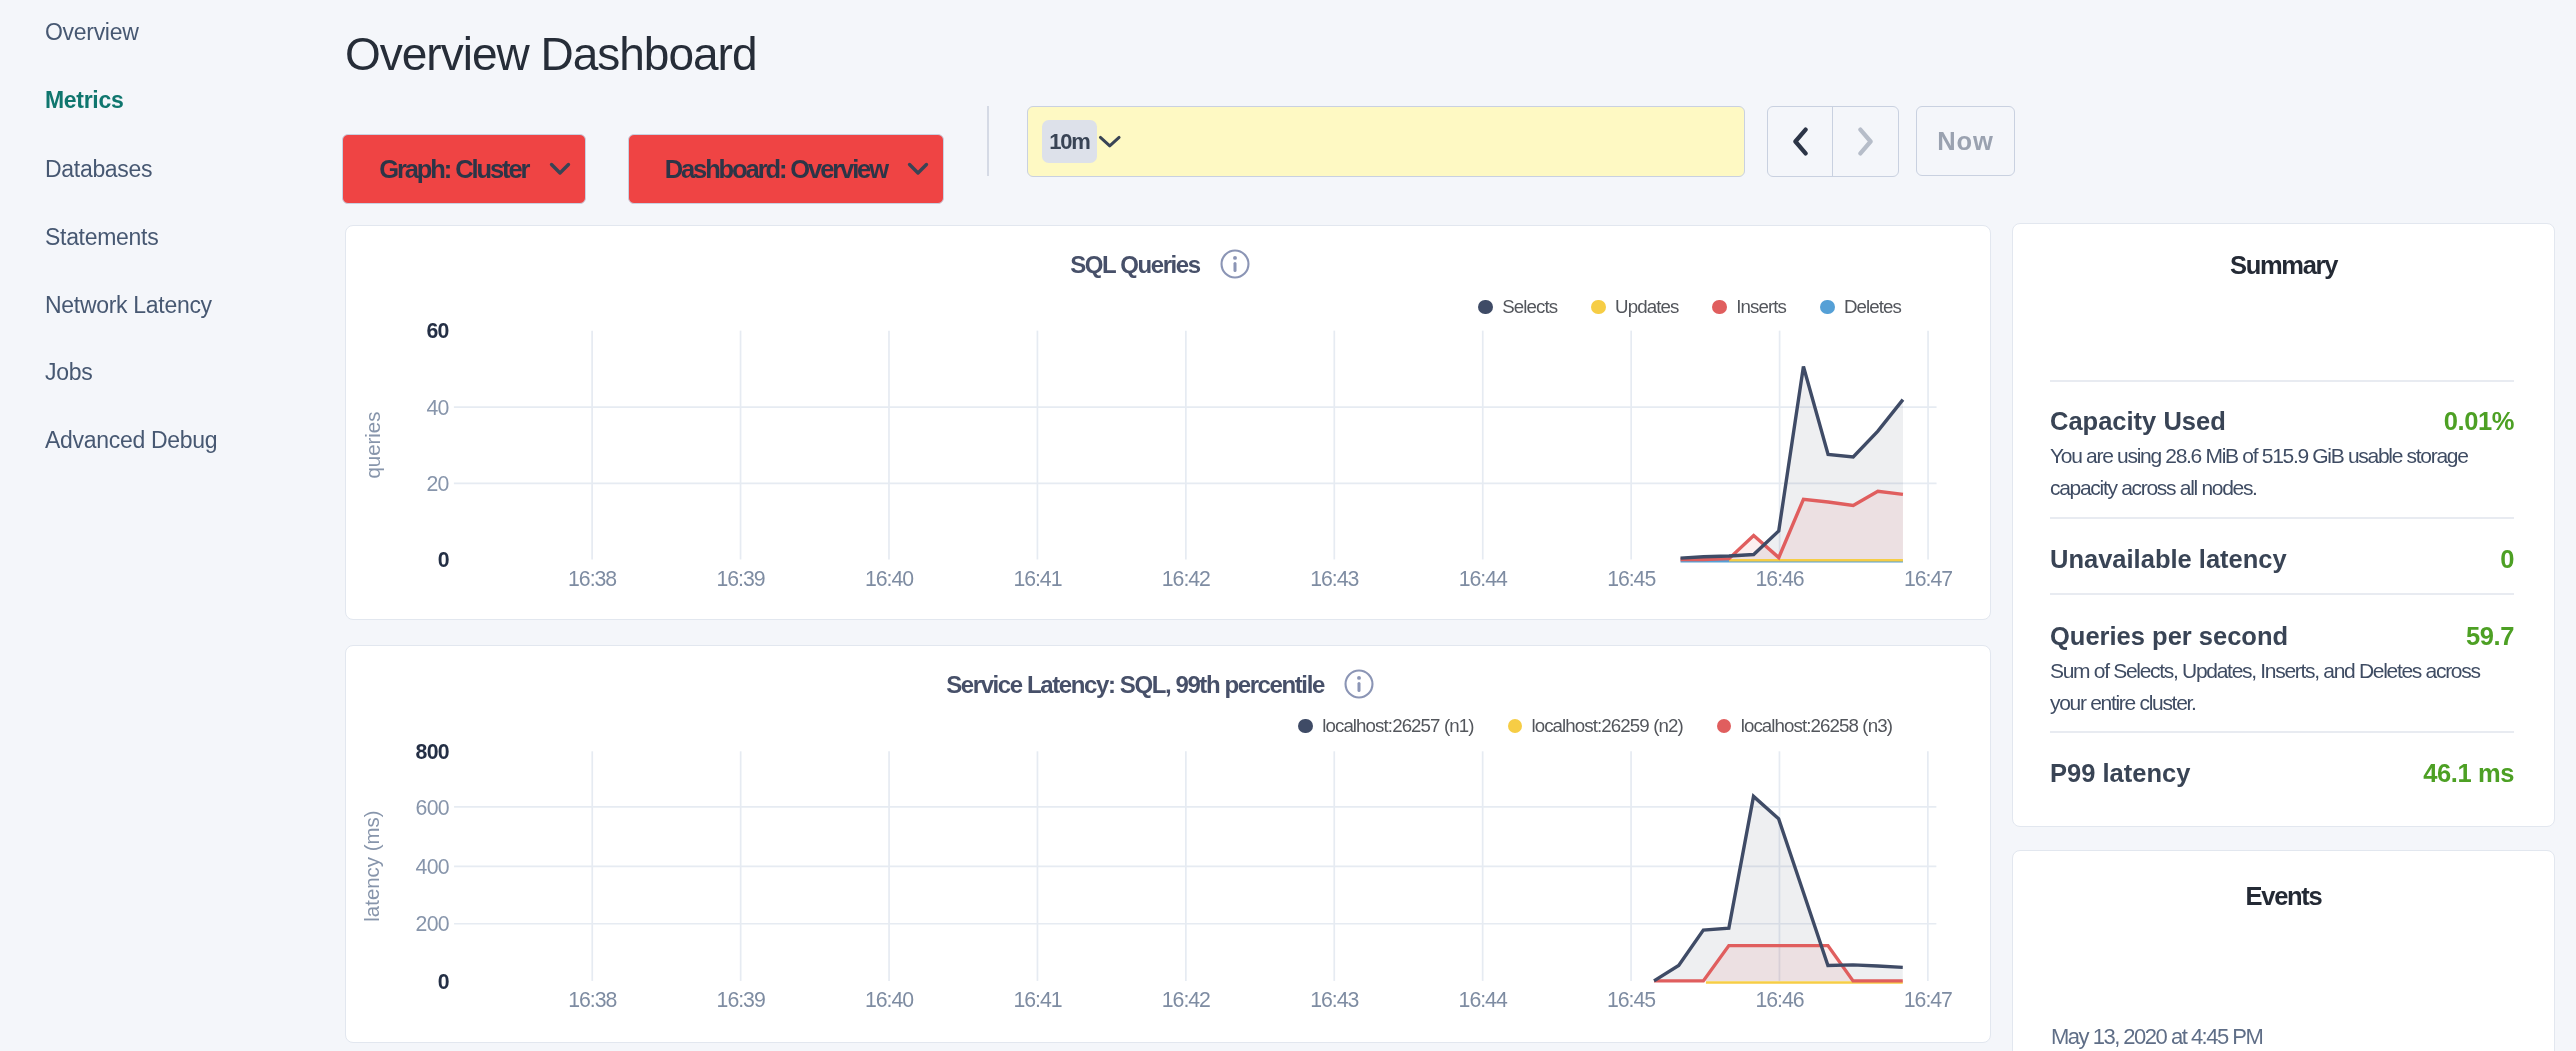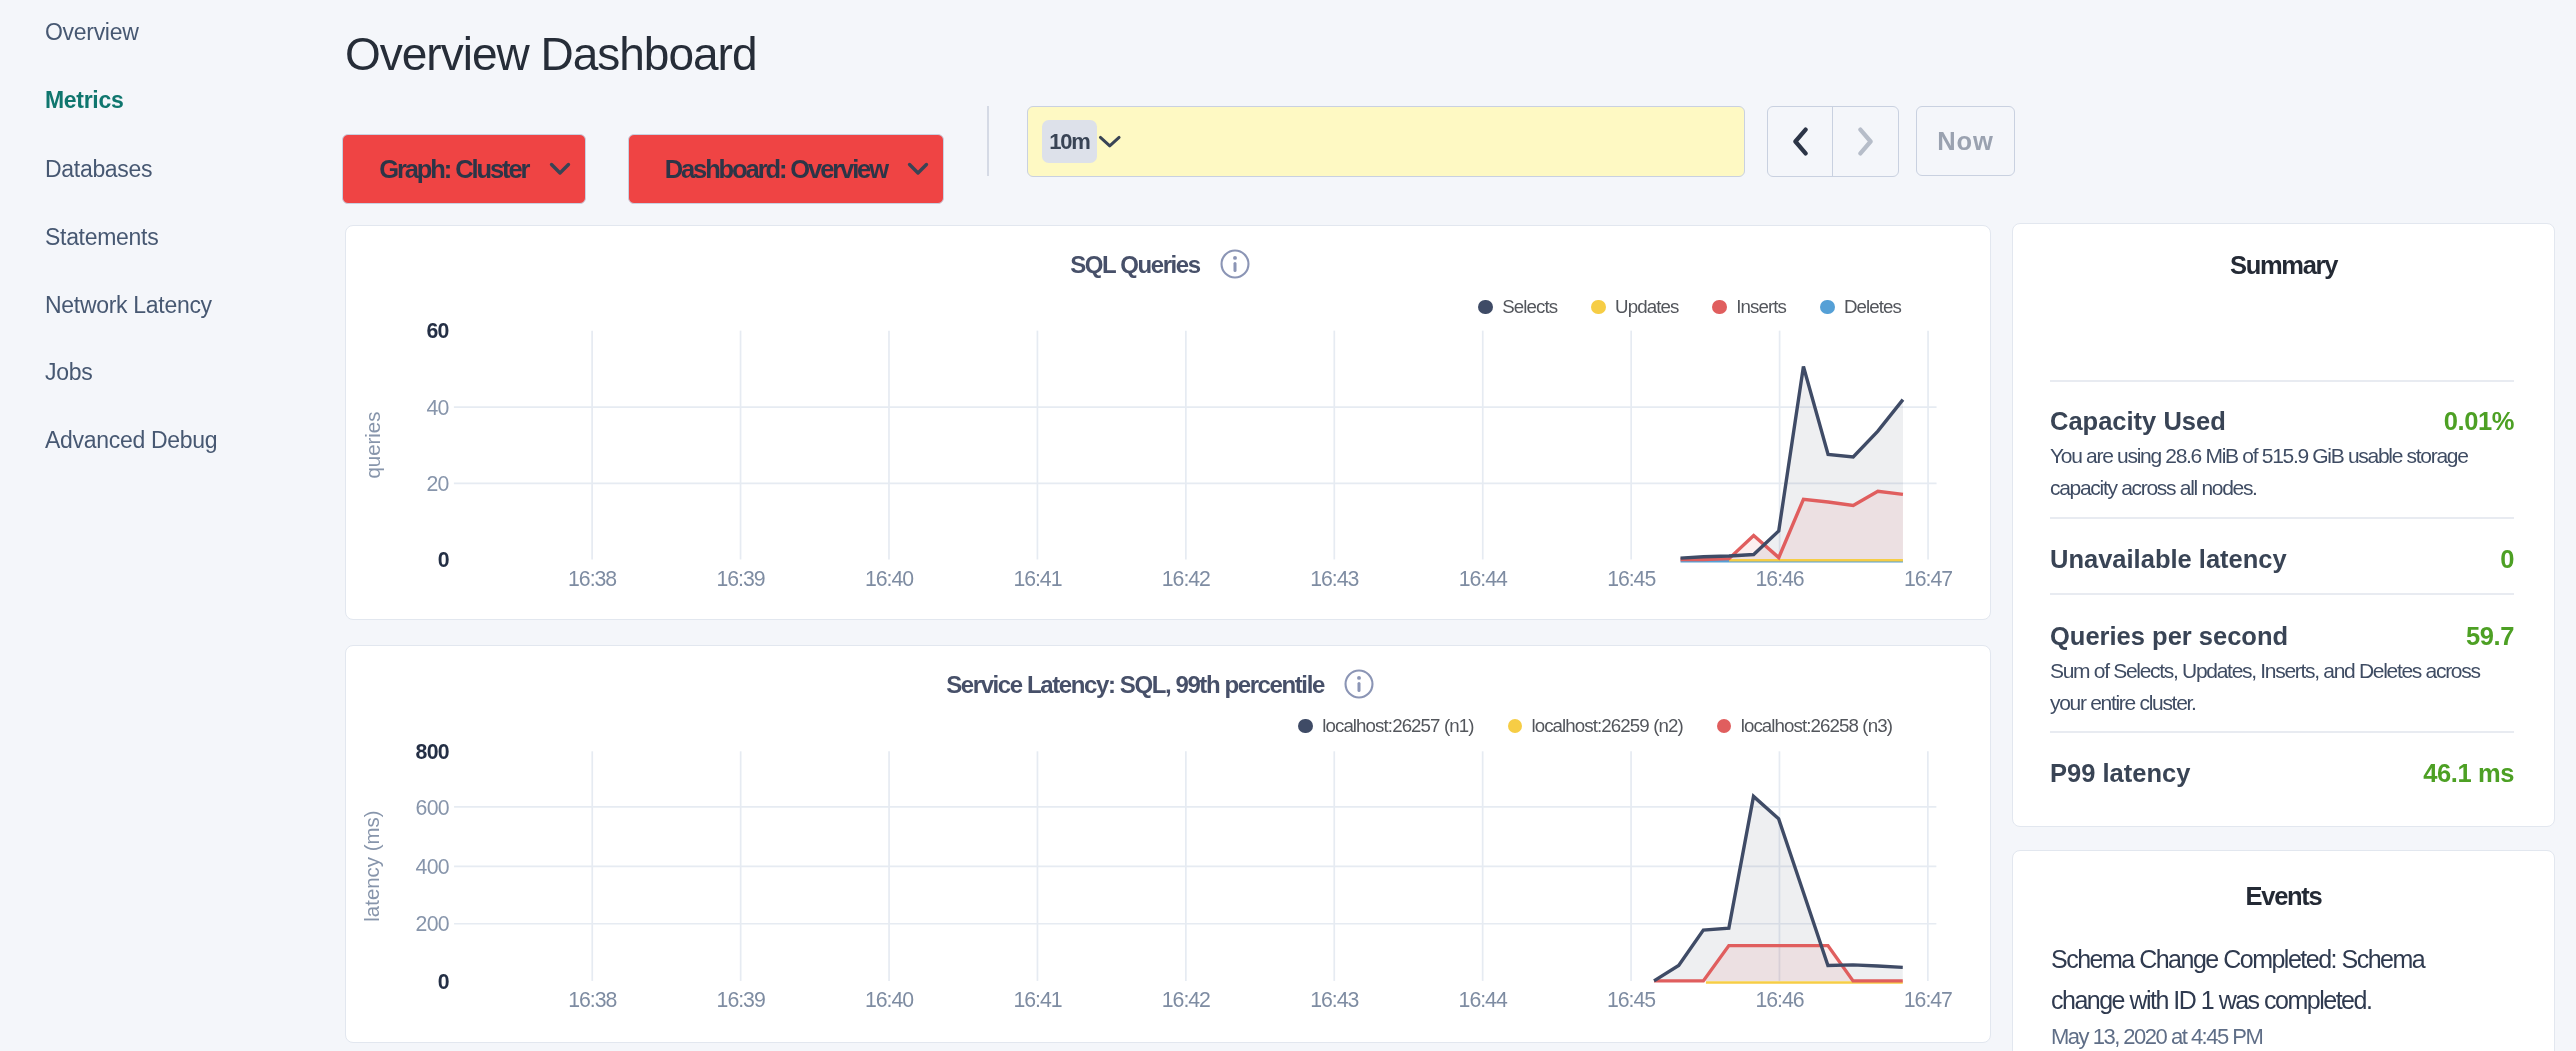--- a/index.html
+++ b/index.html
@@ -216,16 +216,15 @@
   <div class="ssub" style="top:431px;">Sum of Selects, Updates, Inserts, and Deletes across<br>your entire cluster.</div>
   <div class="sdivider" style="top:507px;"></div>
   <div class="abs" style="left:37px; top:535px; width:464px;">
     <span class="srow-label">P99 latency</span>
     <span class="srow-value">46.1 ms</span>
   </div>
 </div>
 
 <div class="card" style="left:2012px; top:850px; width:543px; height:255px;">
   <div class="abs" style="left:0; top:31px; width:100%; text-align:center; font-size:25.5px; font-weight:bold; letter-spacing:-1.3px; color:#242a35;">Events</div>
-  <div class="abs" style="left:38px; top:88px; width:510px; font-size:25px; letter-spacing:-1.5px; color:#2f3a4f; line-height:41px;">Schema Change Completed: Schema<br>change with ID 1 was completed.</div>
   <div class="abs" style="left:38px; top:173px; font-size:22px; letter-spacing:-1.5px; color:#5f6e87;">May 13, 2020 at 4:45 PM</div>
 </div>
 
 
 </body></html>

